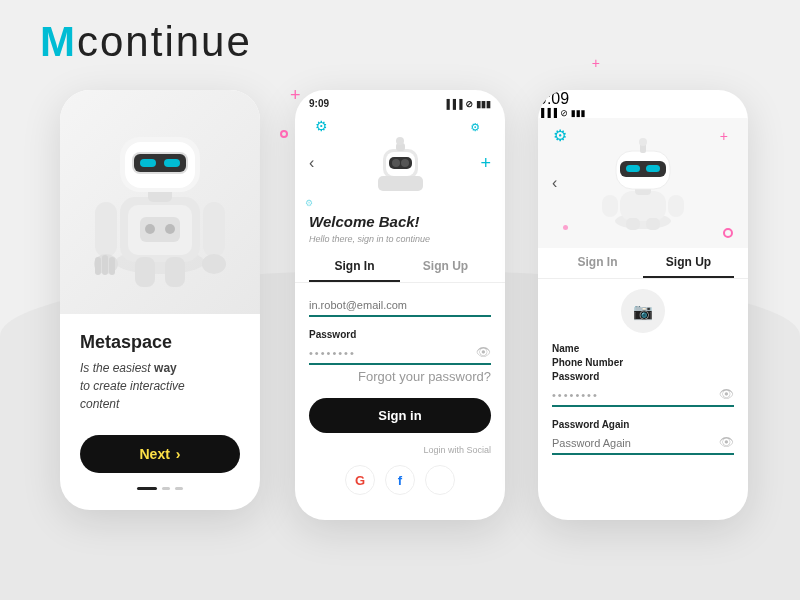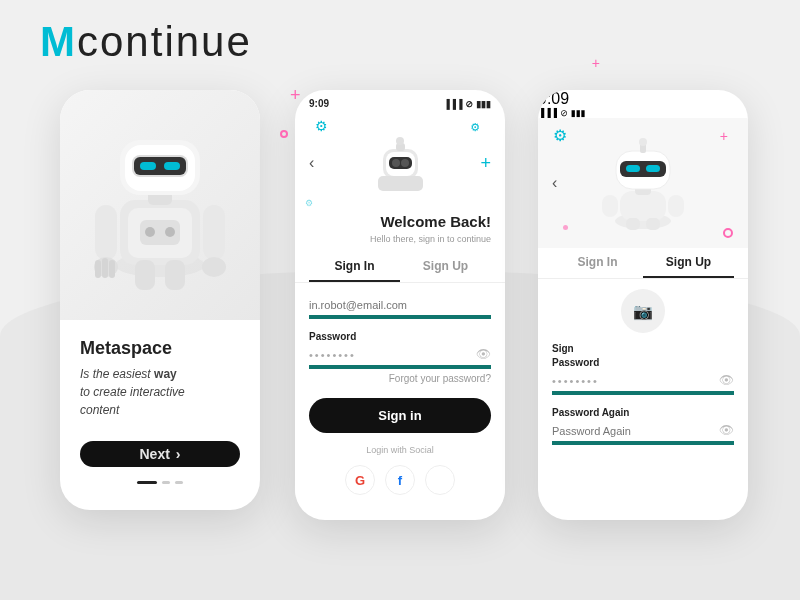--- a/index.html
+++ b/index.html
@@ -95,24 +95,24 @@
       color: #444;
       line-height: 1.5;
     }
     .card-splash .splash-sub span {
       font-style: italic;
     }
     .card-splash .next-btn {
       margin-top: 22px;
       width: 100%;
       background: #111;
-      color: #e5e5e5;
+      color: #fde047;
       border: none;
       border-radius: 25px;
-      padding: 5px 0;
+      padding: 11px 0;
       font-size: 14px;
       font-weight: 600;
       cursor: pointer;
       display: flex;
       align-items: center;
       justify-content: center;
       gap: 6px;
     }
     .card-splash .dots {
       display: flex;
@@ -204,22 +204,23 @@
     .plus-icon {
       position: absolute;
       right: 14px;
       top: 50%;
       transform: translateY(-50%);
       font-size: 18px;
       color: #00bcd4;
     }
 
     .card-signin .welcome-text {
-      text-align: right;
+      text-align: left;
       padding: 0 14px 8px;
+      font-style: italic;
     }
     .card-signin .welcome-text h2 {
       font-size: 15px;
       font-weight: 700;
       color: #222;
     }
     .card-signin .welcome-text p {
       font-size: 9px;
       color: #999;
       margin-top: 4px;
@@ -250,60 +251,60 @@
     }
     .form-label {
       font-size: 10px;
       font-weight: 700;
       color: #222;
       margin-bottom: 3px;
     }
     .form-input {
       width: 100%;
       border: none;
-      border-bottom: 4px solid #0f766e;
+      border-bottom: 2px solid #0f766e;
       font-size: 11px;
       color: #aaa;
       padding: 4px 0;
       margin-bottom: 12px;
       outline: none;
       background: transparent;
     }
     .password-row {
       position: relative;
     }
     .password-row .eye-icon {
       position: absolute;
       right: 0;
       top: 2px;
       font-size: 12px;
       color: #bbb;
       cursor: pointer;
     }
     .forgot-text {
       text-align: right;
-      font-size: 10px;
+      font-size: 13px;
       color: #999;
       margin-top: -8px;
       margin-bottom: 14px;
     }
     .signin-btn {
       width: 100%;
       background: #111;
       color: #fff;
       border: none;
       border-radius: 20px;
       padding: 10px 0;
       font-size: 13px;
       font-weight: 600;
       cursor: pointer;
       margin-bottom: 12px;
     }
     .social-label {
-      text-align: center;
+      text-align: right;
       font-size: 9px;
       color: #aaa;
       margin-bottom: 10px;
     }
     .social-row {
       display: flex;
       justify-content: center;
       gap: 10px;
     }
     .social-btn {
@@ -607,22 +608,23 @@
     <div class="tab-item active">Sign Up</div>
   </div>
 
   <div class="camera-area">
     <div class="camera-circle">
       <span>📷</span>
     </div>
   </div>
 
   <div class="form-area">
-    <div class="form-label">Sign</div>
-
+    <div class="form-label">Name</div>
+
+    <div class="form-label">Phone Number</div>
 
     <div class="form-label">Password</div>
     <div class="password-row">
       <input class="form-input" type="password" value="••••••••" style="letter-spacing: 2px;">
       <span class="eye-icon">👁</span>
     </div>
 
     <div class="form-label">Password Again</div>
     <div class="password-row">
       <input class="form-input" type="password" placeholder="Password Again" style="">

